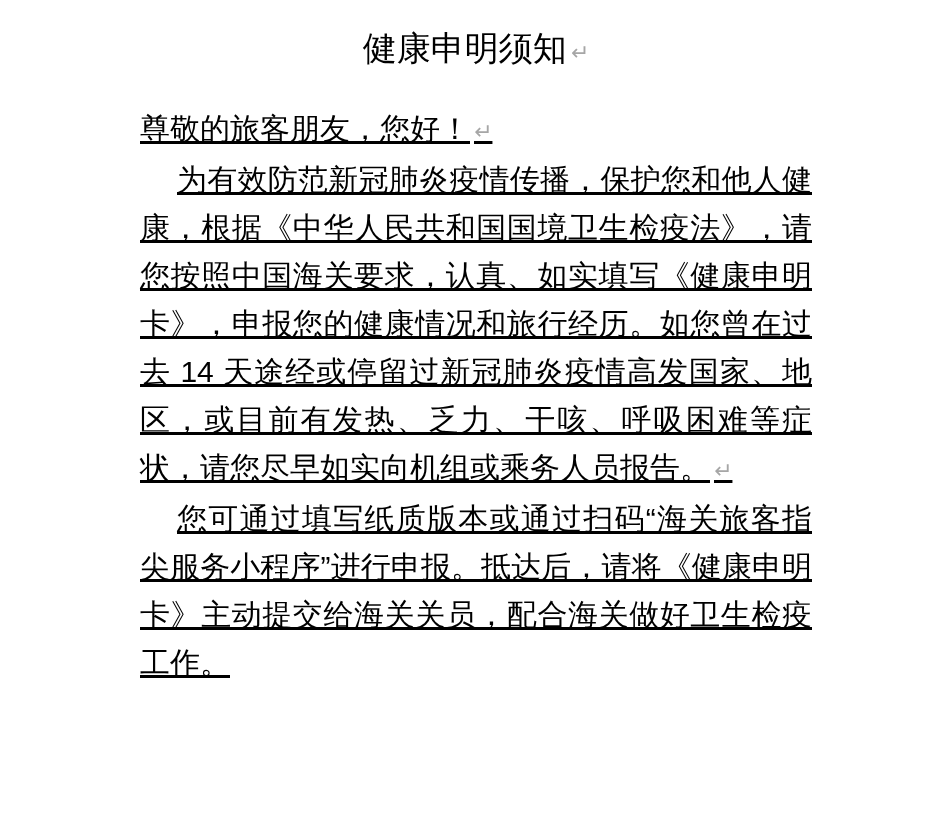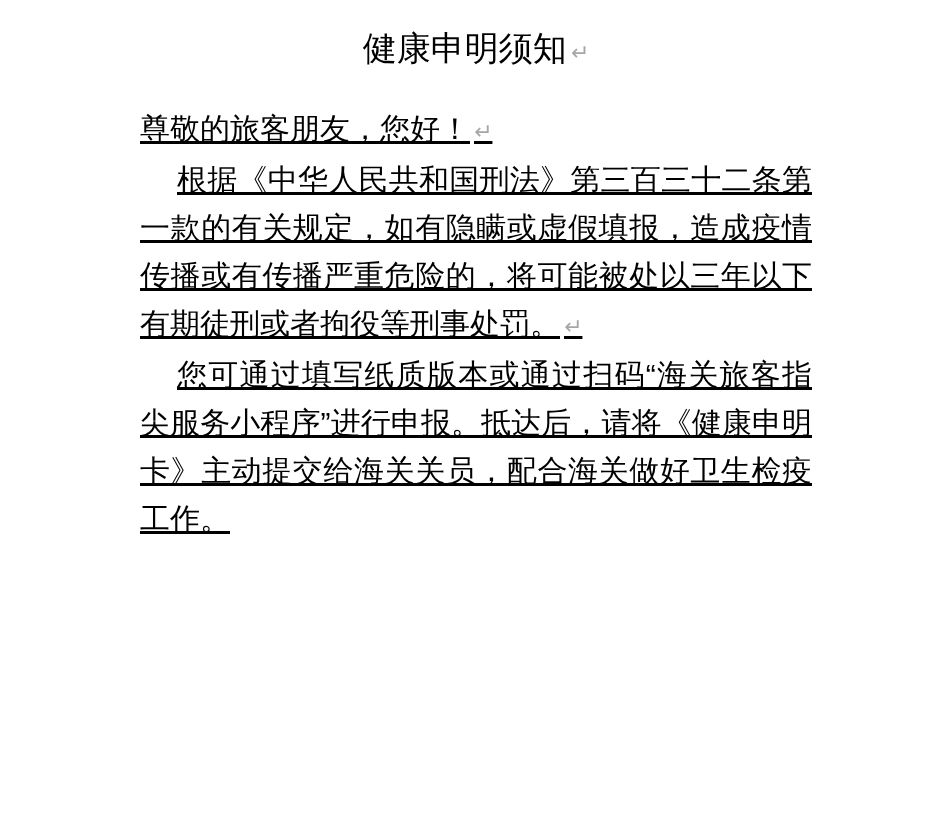--- a/index.html
+++ b/index.html
@@ -51,18 +51,18 @@
 </style>
 </head>
 <body>
 
 <div class="page">
 
   <h1 class="doc-title"><span>健康申明须知</span><span class="pmark">↵</span></h1>
 
   <p class="para"><span>尊敬的旅客朋友，您好！</span><span class="pmark">↵</span></p>
 
+  <p class="para indent"><span>为有效防范新冠肺炎疫情传播，保护您和他人健康，根据《中华人民共和国国境卫生检疫法》，请您按照中国海关要求，认真、如实填写《健康申明卡》，申报您的健康情况和旅行经历。如您曾在过去 14 天途经或停留过新冠肺炎疫情高发国家、地区，或目前有发热、乏力、干咳、呼吸困难等症状，请您尽早如实向机组或乘务人员报告。</span><span class="pmark">↵</span></p>
 
-  <p class="para indent"><span>根据《中华人民共和国刑法》第三百三十二条第一款的有关规定，如有隐瞒或虚假填报，造成疫情传播或有传播严重危险的，将可能被处以三年以下有期徒刑或者拘役等刑事处罚。</span><span class="pmark">↵</span></p>
 
   <p class="para indent"><span>您可通过填写纸质版本或通过扫码“海关旅客指尖服务小程序”进行申报。抵达后，请将《健康申明卡》主动提交给海关关员，配合海关做好卫生检疫工作。</span></p>
 
 </div>
 
 </body></html>

